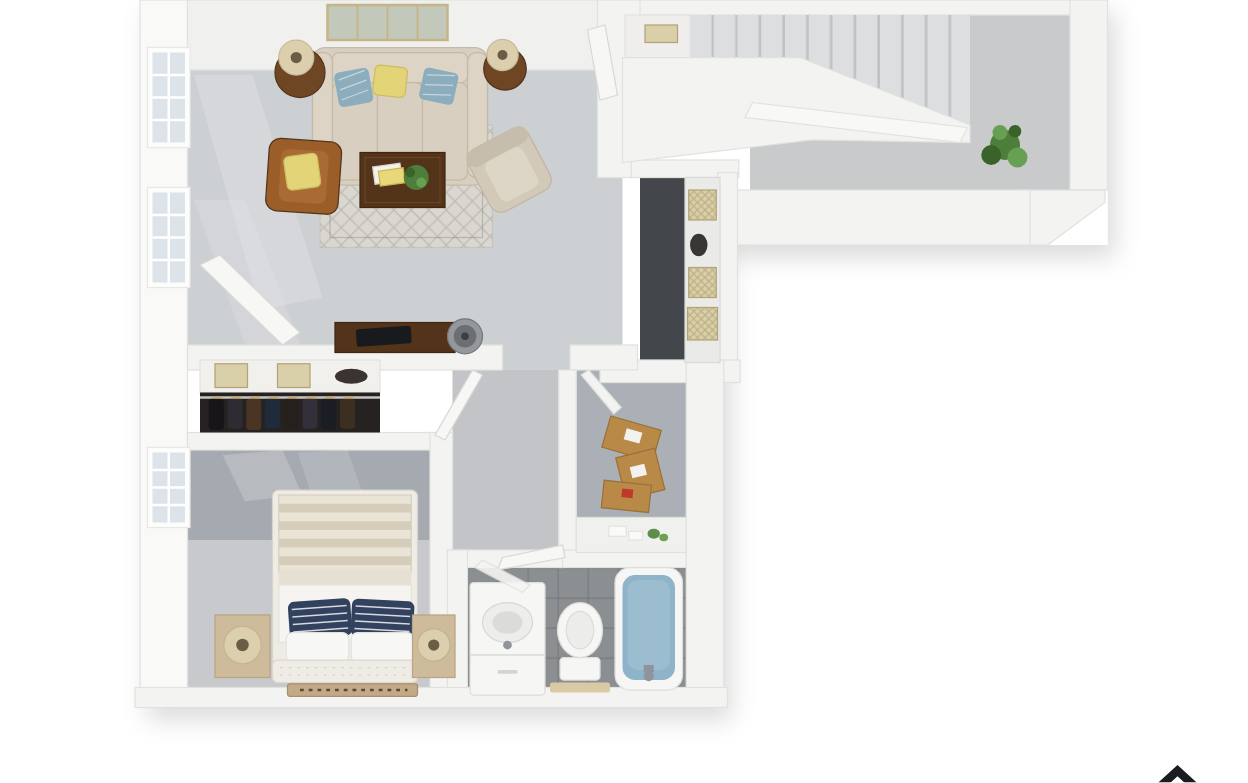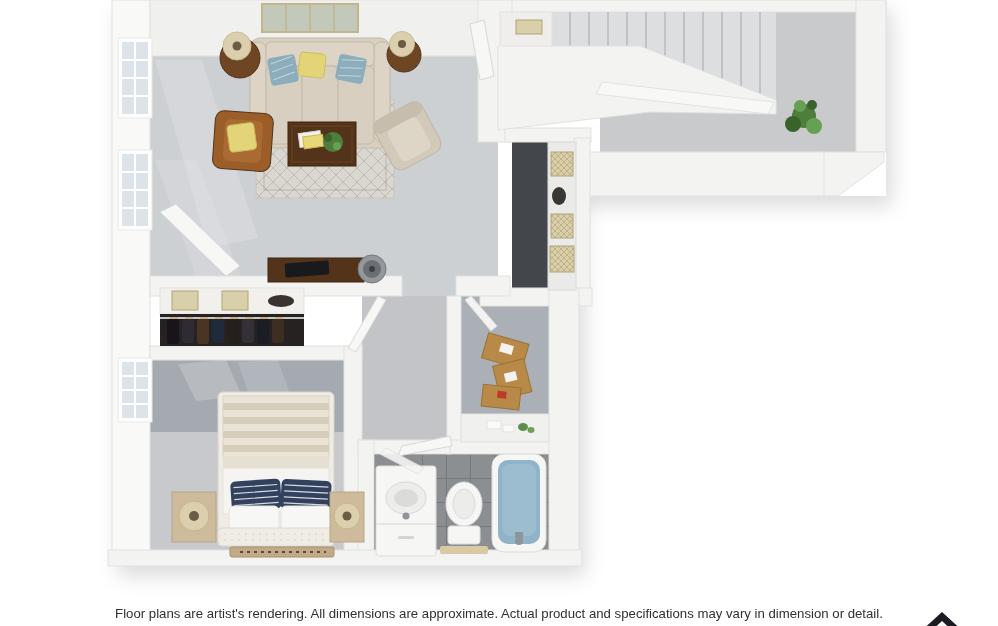--- a/index.html
+++ b/index.html
@@ -326,21 +326,20 @@
 
   <g>
     <circle cx="804" cy="116" r="12" style="fill:var(--plant)"></circle>
     <circle cx="793" cy="124" r="8" style="fill:var(--plantdark)"></circle>
     <circle cx="814" cy="126" r="8" style="fill:var(--plantlight)"></circle>
     <circle cx="800" cy="106" r="6" style="fill:var(--plantlight)"></circle>
     <circle cx="812" cy="105" r="5" style="fill:var(--plantdark)"></circle>
   </g>
 </svg>
 
-<div class="disclaimer">Floor plans are artist's rendering. All dimensions are approximate. Actual product and specifications may vary in dimension or detail.</div>
 
 <div class="logo">
   <svg width="46" height="24" viewBox="0 0 46 24">
     <polygon points="23,1 46,22 36,22 23,10 10,22 0,22" style="fill:var(--logocolor)"></polygon>
   </svg>
 </div>
 
 </div>
 
 </body></html>

